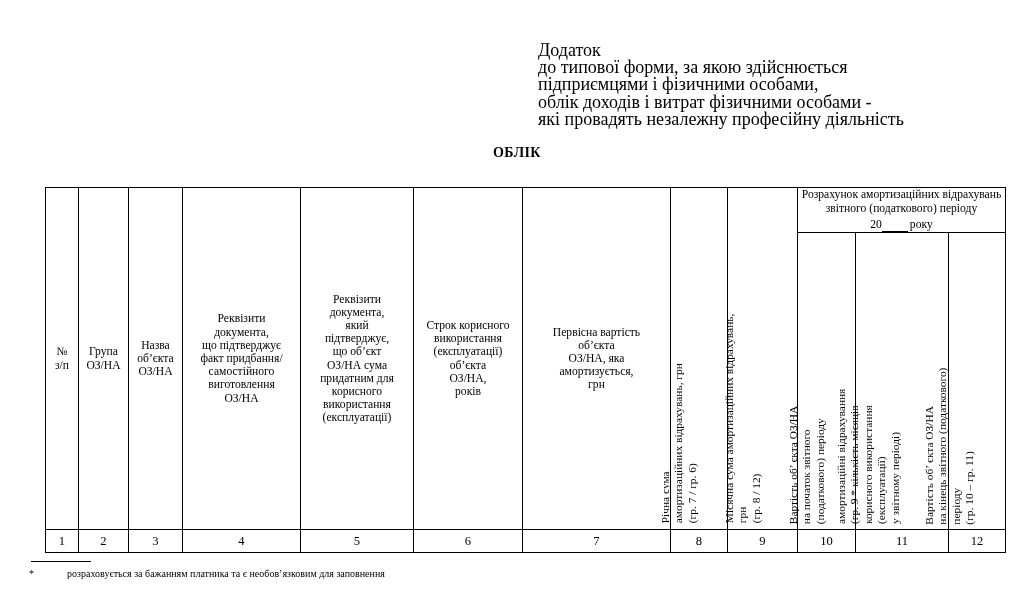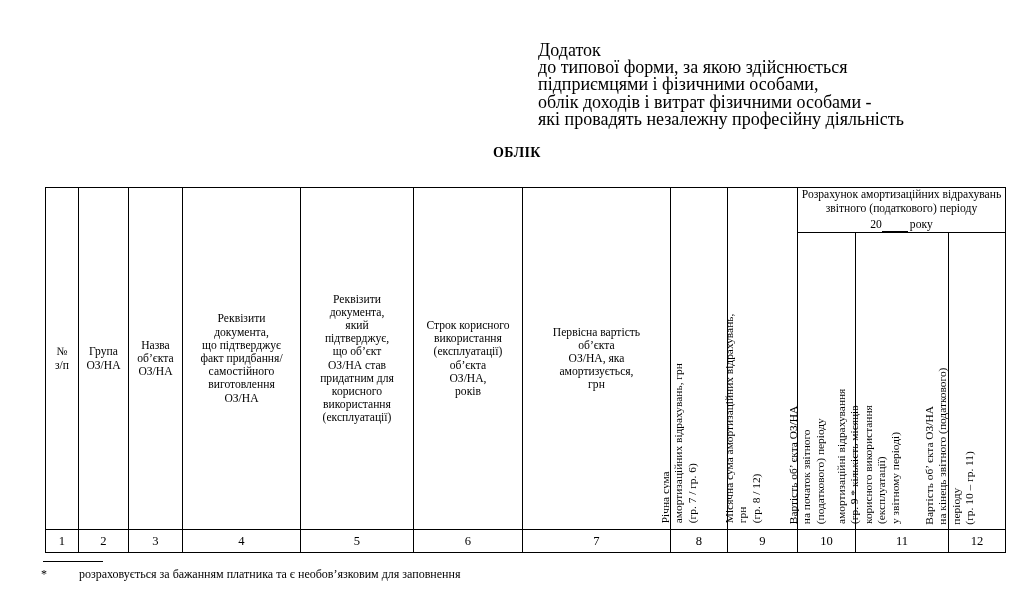--- a/index.html
+++ b/index.html
@@ -112,24 +112,24 @@
 
   
   .numrow td {
     height: 22px;
     font-size: 12.6px;
   }
 
   
   .footnote {
     position: absolute;
-    left: 41px;
+    left: 29px;
     top: 561px;
     width: 900px;
-    font-size: 12px;
+    font-size: 10px;
     line-height: 16px;
   }
   .footnote .rule {
     width: 60px;
     border-top: 1px solid #000;
     height: 0;
     margin: 0 0 4px 2px;
   }
   .footnote .fn-body { white-space: nowrap; }
   .footnote .star {
@@ -192,21 +192,21 @@
       <span class="txt">самостійного</span>
       <span class="txt">виготовлення</span>
       <span class="txt">ОЗ/НА</span>
     </td>
     <td class="hcell" rowspan="2">
       <span class="txt">Реквізити</span>
       <span class="txt">документа,</span>
       <span class="txt">який</span>
       <span class="txt">підтверджує,</span>
       <span class="txt">що об’єкт</span>
-      <span class="txt">ОЗ/НА став</span>
+      <span class="txt">ОЗ/НА сума</span>
       <span class="txt">придатним для</span>
       <span class="txt">корисного</span>
       <span class="txt">використання</span>
       <span class="txt">(експлуатації)</span>
     </td>
     <td class="hcell" rowspan="2">
       <span class="txt">Строк корисного</span>
       <span class="txt">використання</span>
       <span class="txt">(експлуатації)</span>
       <span class="txt">об’єкта</span>

